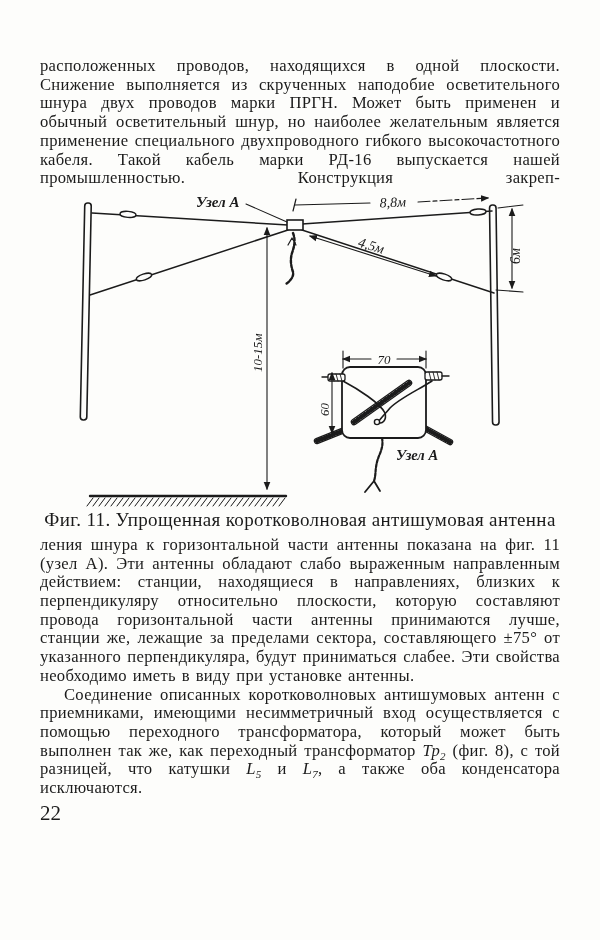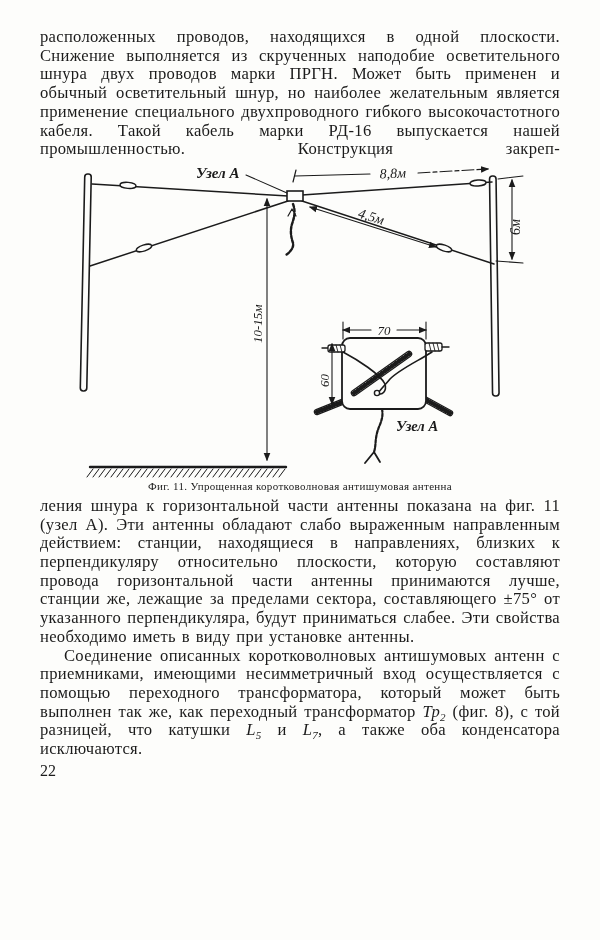--- a/index.html
+++ b/index.html
@@ -6,44 +6,44 @@
   body{
     width:600px;height:940px;
     background:#fdfdfb;
     font-family:"Liberation Serif", serif;
     color:#1b1b1b;
     overflow:hidden;
   }
   .page{
     box-sizing:border-box;
     width:600px;height:940px;
-    padding:28px 40px 0 40px;
+    padding:57px 40px 0 40px;
   }
   .para{
     margin:0;
     font-size:16.6px;
     line-height:18.7px;
     text-align:justify;
     letter-spacing:0.3px;
     word-spacing:1.4px;
   }
   .para.runs-on{ text-align-last:justify; }
   .para.indent{ text-indent:24px; }
   .fig{ margin:4px 0 0 0; }
   .fig svg{ display:block; }
   .caption{
     margin:1px 0 5px 0;
-    font-size:11px;
+    font-size:19px;
     letter-spacing:0.35px;
     text-align:center;
   }
   sub{ font-size:11px; line-height:0; }
   .pagenum{
     margin-top:3px;
-    font-size:16px;
+    font-size:21px;
   }
   
   .st{ stroke:#1b1b1b; fill:none; stroke-linecap:round; }
   .fillw{ fill:#fdfdfb; }
   .flbl{
     font-family:"Liberation Serif", serif;
     font-style:italic;
     fill:#1b1b1b;
     stroke:none;
   }

